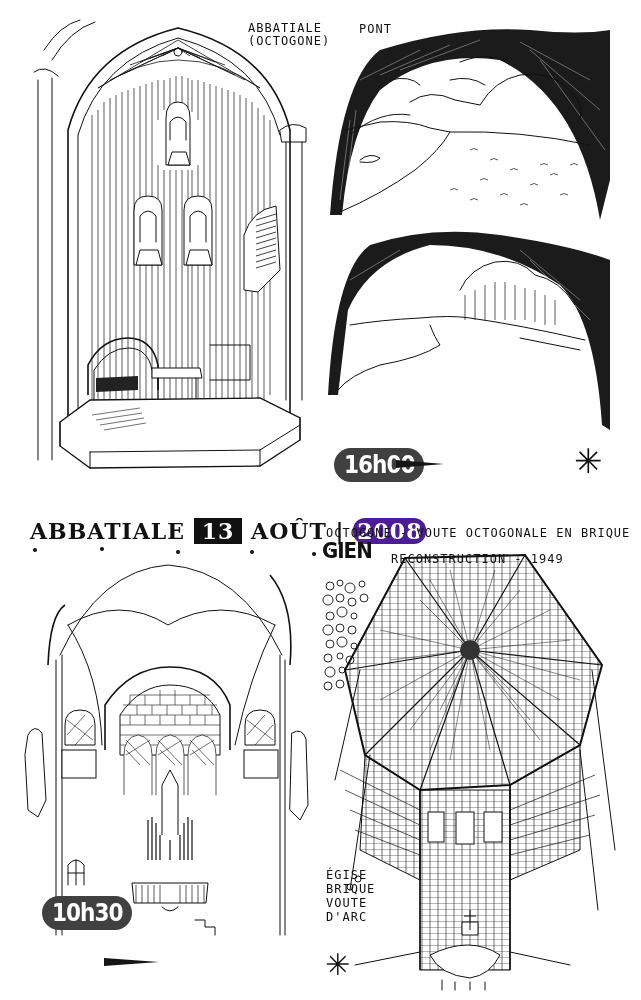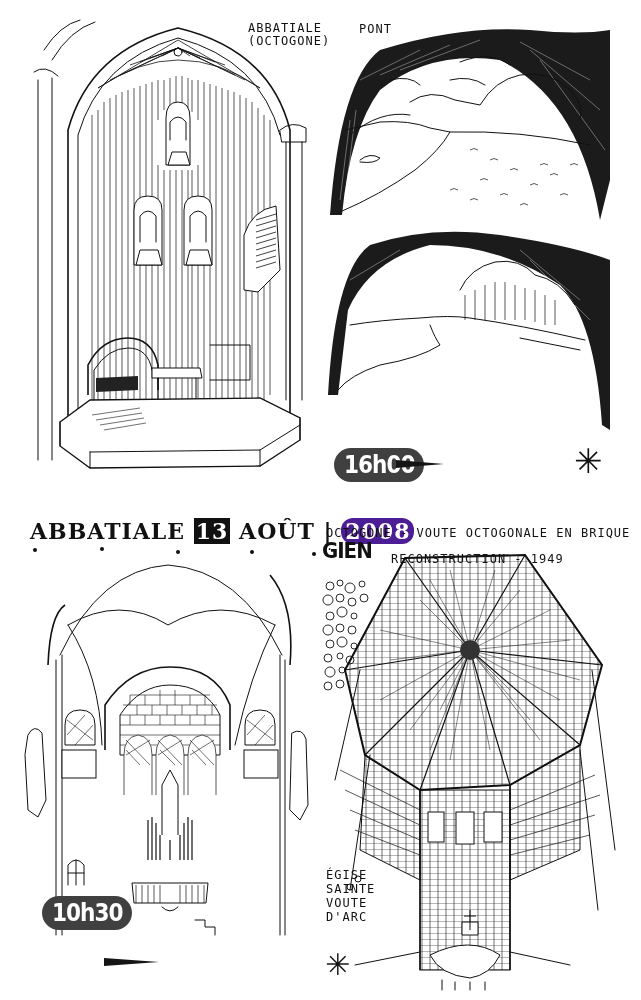--- a/index.html
+++ b/index.html
@@ -5,21 +5,21 @@
     html, body { margin: 0; padding: 0; background: #ffffff; }
     body { width: 641px; height: 1000px; position: relative; overflow: hidden; font-family: "DejaVu Sans", sans-serif; color: #111; }
     .abs { position: absolute; }
     .hand { font-family: "DejaVu Sans Mono", monospace; font-size: 12px; letter-spacing: 1px; color: #111; line-height: 13px; }
     svg { position: absolute; overflow: visible; }
     .ink { stroke: #111; fill: none; stroke-width: 1; stroke-linecap: round; }
     .ink2 { stroke: #111; fill: none; stroke-width: 1.6; }
     .time-badge { position: absolute; height: 34px; border-radius: 17px; background: #404040; color: #fff; font-family: "DejaVu Sans Condensed", "DejaVu Sans", sans-serif; font-weight: bold; font-size: 24px; line-height: 34px; padding: 0 10px; letter-spacing: -1px; }
     .badge-tail { position: absolute; height: 0; border-top: 4px solid transparent; border-bottom: 4px solid transparent; border-left: 60px solid #151515; }
     .date-header { position: absolute; left: 30px; top: 518px; font-family: "DejaVu Serif", serif; font-weight: bold; font-size: 22px; letter-spacing: 1px; color: #111; white-space: nowrap; }
-    .date-num { background: #111; color: #fff; padding: 0 2px; margin-top: 14px; }
+    .date-num { background: #111; color: #fff; padding: 0 8px; margin-top: 14px; }
     .date-year { background: #4c1d95; color: #fff; border-radius: 12px; padding: 0 4px; }
     .gien { position: absolute; left: 322px; top: 538px; font-family: "DejaVu Sans Condensed", "DejaVu Sans", sans-serif; font-weight: bold; font-size: 22px; letter-spacing: -1px; color: #111; }
     .dot { position: absolute; width: 4px; height: 4px; border-radius: 50%; background: #111; }
   </style>
 </head>
 <body>
 
 <div class="abs" style="left:30px;top:20px;width:285px;height:460px;">
   <svg width="285" height="460" viewBox="0 0 285 460">
 
@@ -263,21 +263,21 @@
 
   <path d="M100 405 Q140 385 170 405 Q160 425 140 428 Q110 425 100 405 Z" fill="#fff" stroke="#111"></path>
   <path d="M132 372 L148 372 L148 385 L132 385 Z M140 360 L140 380 M134 366 L146 366" fill="#fff" stroke="#111"></path>
   <path class="ink" d="M112 430 L112 440 M125 432 L125 440 M140 432 L140 440 M155 432 L155 440"></path>
 
   <path class="ink" d="M30 120 L5 230 M262 120 L285 300 M250 200 L268 360 M40 205 L20 340 M25 415 L90 402 M180 402 L240 415"></path>
 </svg>
 
 <div class="abs hand" style="left:326px;top:868px;line-height:14px;">
   <div>ÉGISE</div>
-  <div>SAINTE</div>
+  <div>BRIQUE</div>
   <div>VOUTE</div>
   <div>D'ARC</div>
 </div>
 <svg style="left:345px;top:874px;" width="20" height="20">
     <circle cx="5" cy="13" r="3" stroke="#111" fill="none"></circle>
     <circle cx="13" cy="5" r="3" stroke="#111" fill="none"></circle>
   </svg>
 <div class="abs" style="left:325px;top:950px;font-size:30px;line-height:30px;">✳</div>
 
 </body></html>

